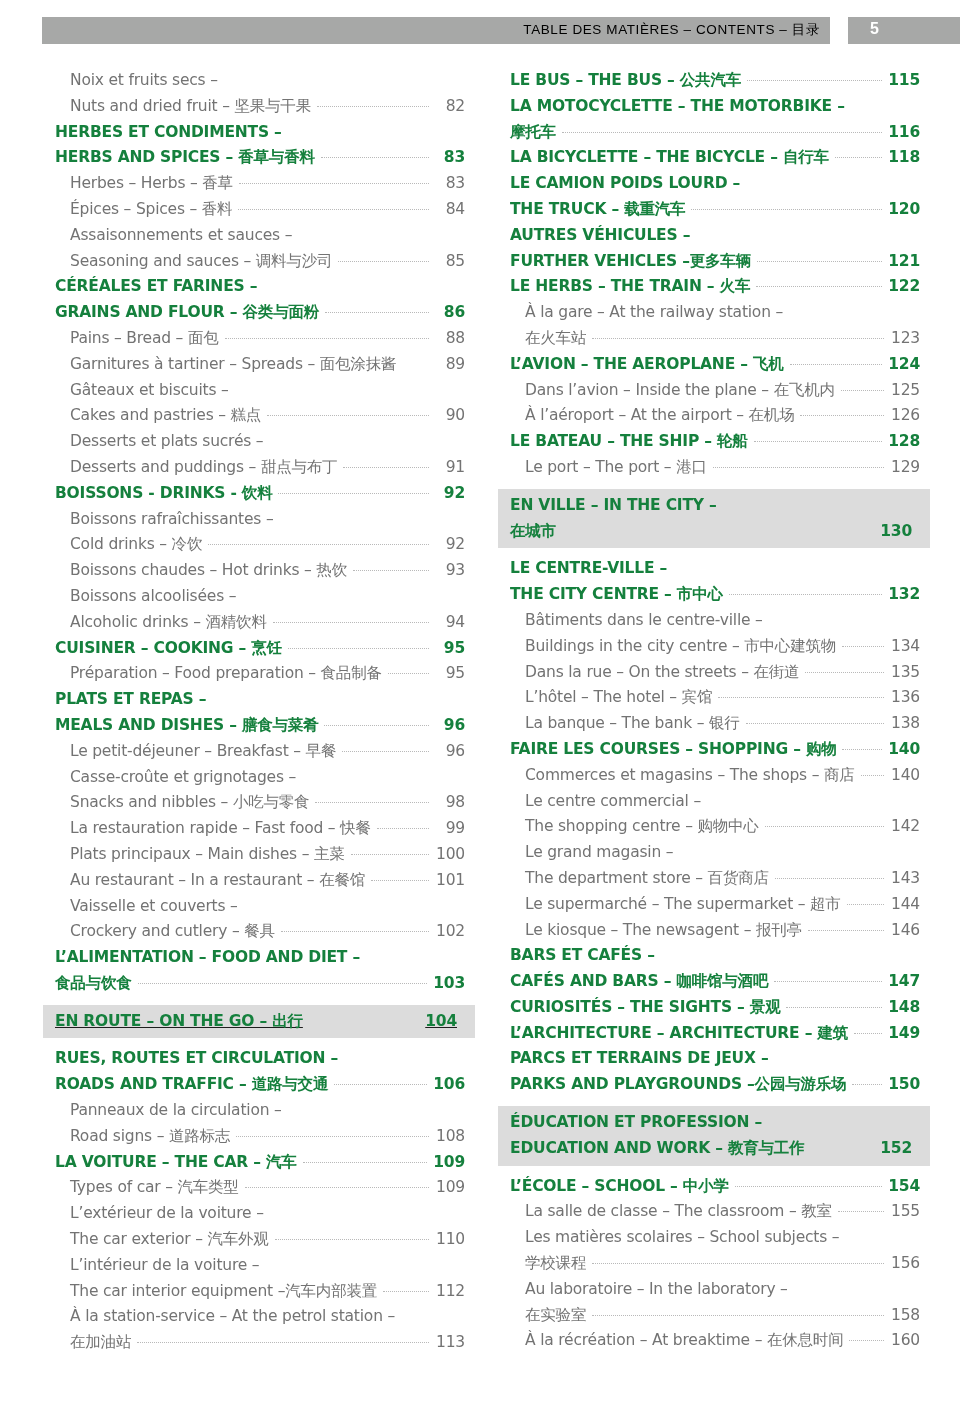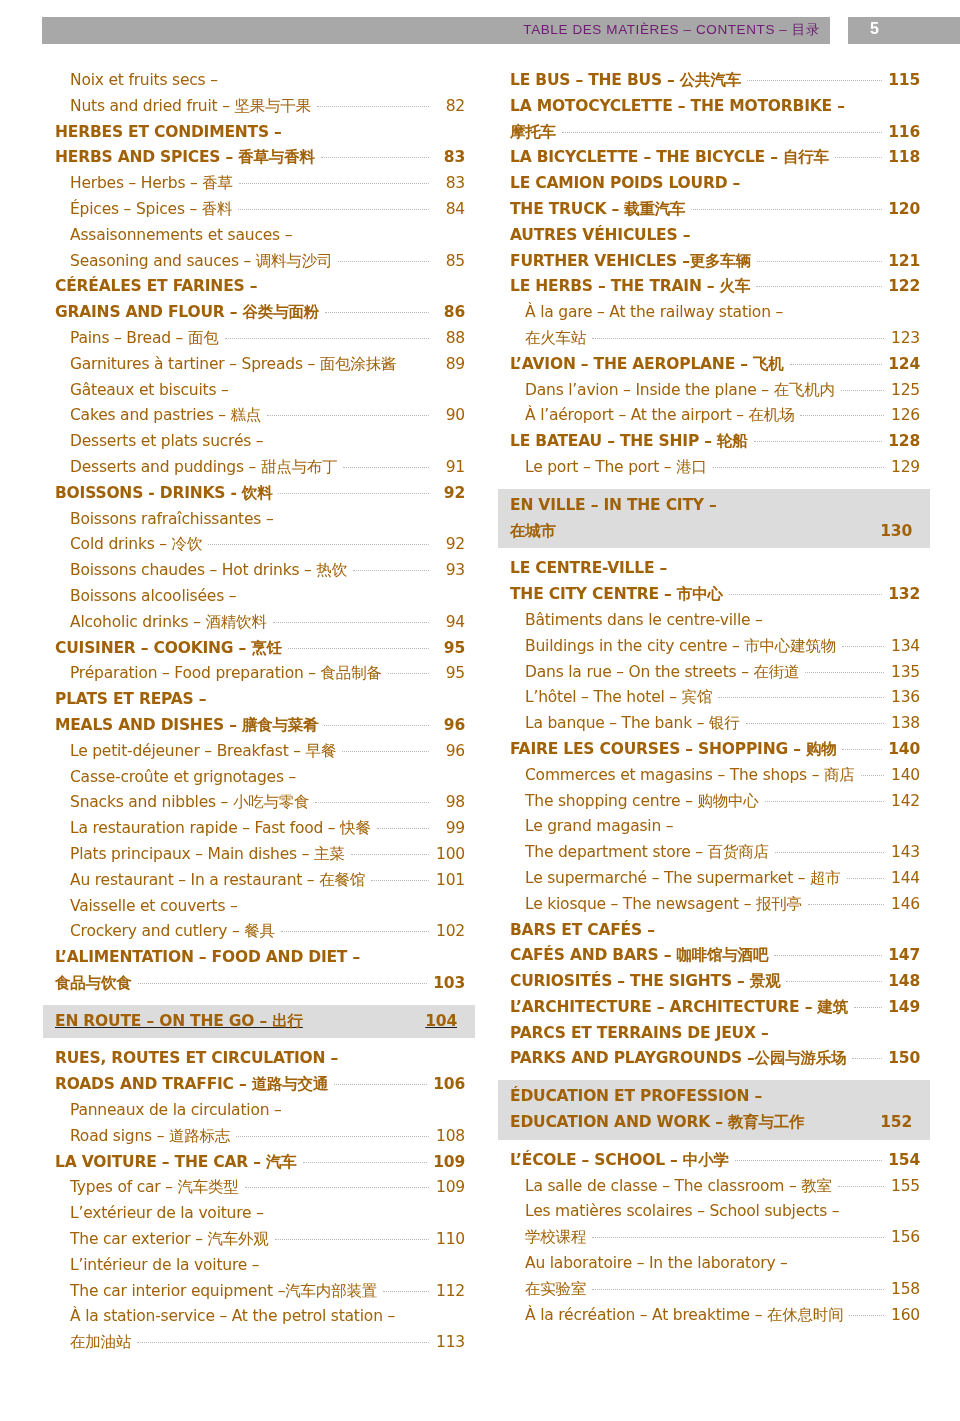--- a/index.html
+++ b/index.html
@@ -1,27 +1,27 @@
 <!DOCTYPE html>
 <html><head>
 <meta charset="utf-8">
 <style>
   html, body { margin:0; padding:0; background:#ffffff; }
   body { width:960px; height:1421px; position:relative; overflow:hidden;
          font-family:"DejaVu Sans", "Liberation Sans", sans-serif; color:#1e1e1e; }
   .header-bar { position:absolute; left:42px; top:17px; width:788px; height:27px; background:#a7a8a7; }
-  .header-title { position:absolute; right:10px; top:4px; font-size:13.5px; color:#701a75; letter-spacing:0.6px; font-family:"Liberation Sans", sans-serif; }
+  .header-title { position:absolute; right:10px; top:4px; font-size:13.5px; color:#000000; letter-spacing:0.6px; font-family:"Liberation Sans", sans-serif; }
   .page-box { position:absolute; left:848px; top:17px; width:112px; height:27px; background:#a7a8a7; }
   .page-num { position:absolute; left:22px; top:3px; font-size:16px; font-weight:bold; color:#ffffff; font-family:"Liberation Sans", sans-serif; }
   .col { position:absolute; top:68px; width:410px; }
   .col-left { left:55px; }
   .col-right { left:510px; }
   .row { position:relative; height:25.8px; line-height:25.8px; font-size:15.5px; white-space:nowrap; display:flex; align-items:baseline; }
-  .row.b { font-weight:bold; font-size:15.5px; color:#a16207; letter-spacing:-0.2px; }
-  .row.sub { padding-left:15px; color:#a16207; font-size:15.5px; letter-spacing:-0.2px; }
+  .row.b { font-weight:bold; font-size:15.5px; color:#15803d; letter-spacing:-0.2px; }
+  .row.sub { padding-left:15px; color:#737373; font-size:15.5px; letter-spacing:-0.2px; }
   .row .t { flex:0 0 auto; }
   .row .dots { flex:1 1 auto; margin:0 6px; border-bottom:1px dotted #b9b9b9; height:0; position:relative; top:-4px; }
   .row .dots.none { border:none; }
   .row .p { flex:0 0 auto; min-width:30px; text-align:right; }
   .band { background:#dcdcdc; margin-left:-12px; padding-left:12px; margin-right:-10px; padding-right:18px; }
   .spacer { height:8px; }
 </style>
 </head>
 <body>
 
@@ -417,20 +417,25 @@
       <span class="t">FAIRE LES COURSES – SHOPPING – 购物</span>
       <span class="dots"></span>
       <span class="p">140</span>
     </div>
     <div class="row sub">
       <span class="t">Commerces et magasins – The shops – 商店</span>
       <span class="dots"></span>
       <span class="p">140</span>
     </div>
     <div class="row sub">
+      <span class="t">Le centre commercial –</span>
+      <span class="dots none"></span>
+      <span class="p"></span>
+    </div>
+    <div class="row sub">
       <span class="t">The shopping centre – 购物中心</span>
       <span class="dots"></span>
       <span class="p">142</span>
     </div>
     <div class="row sub">
       <span class="t">Le grand magasin –</span>
       <span class="dots none"></span>
       <span class="p"></span>
     </div>
     <div class="row sub">

